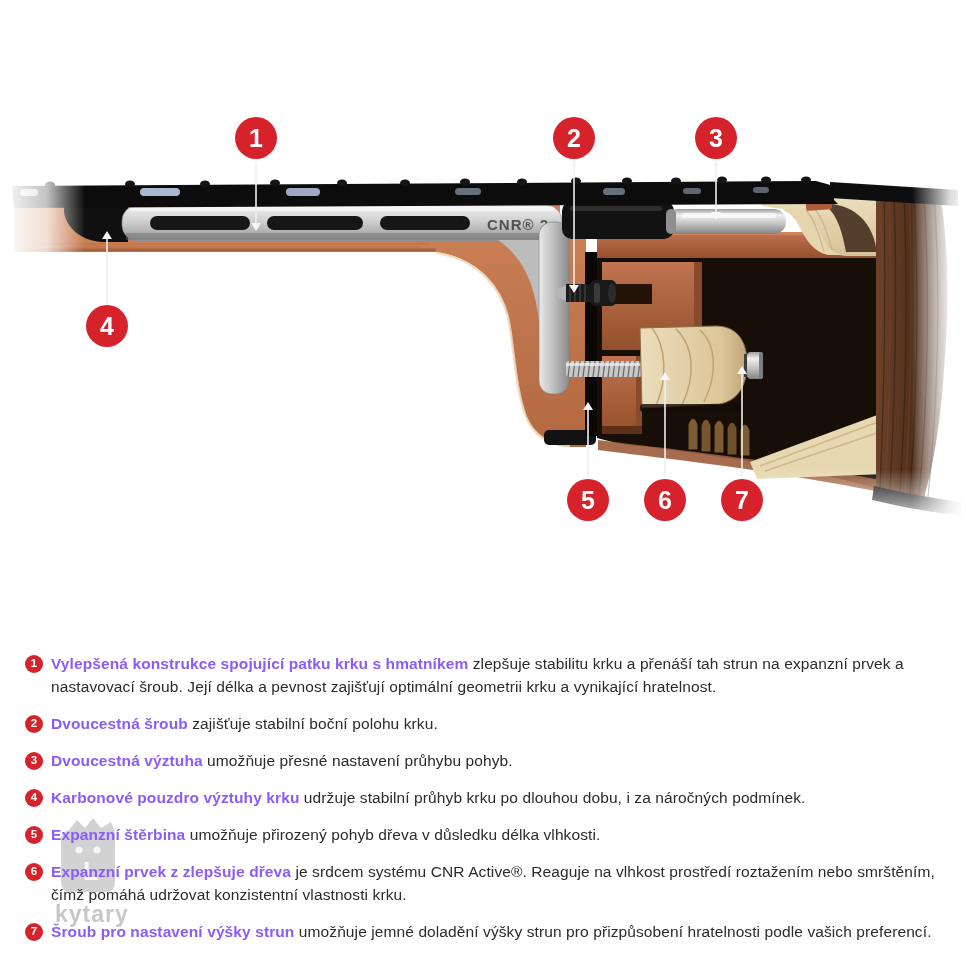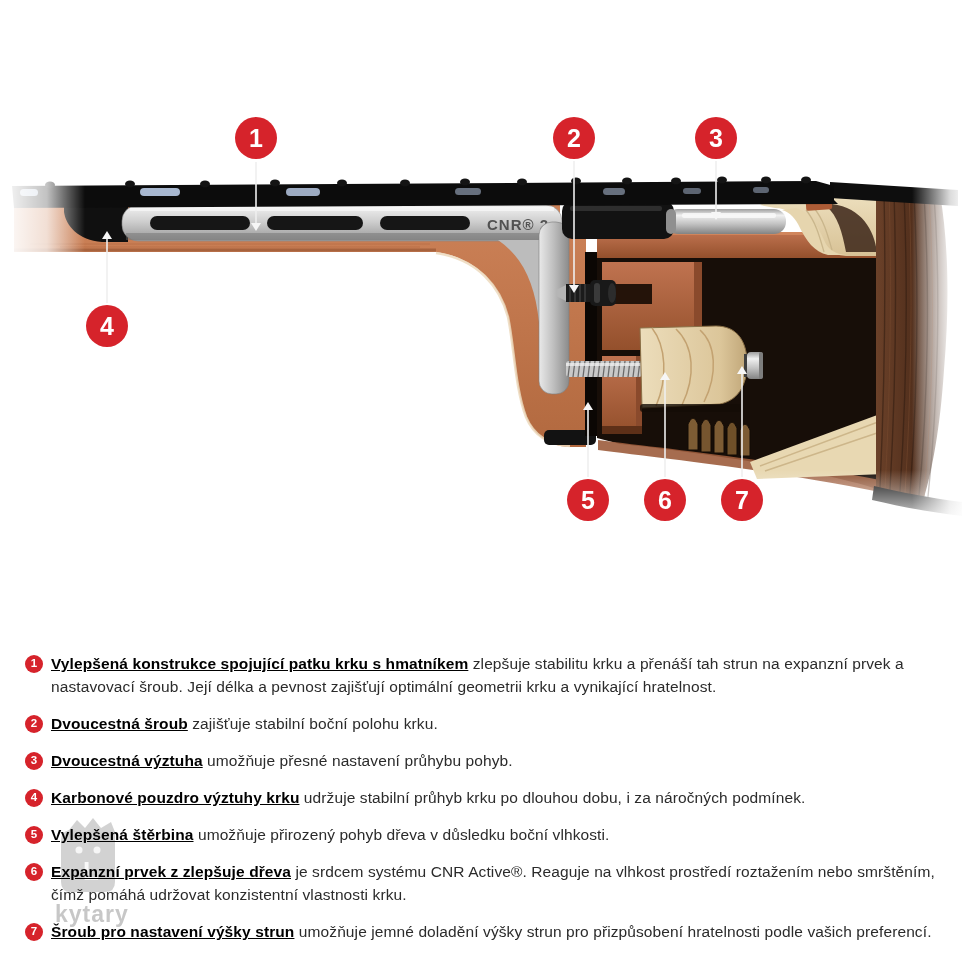--- a/index.html
+++ b/index.html
@@ -10,21 +10,21 @@
          background:#d6232b;color:#fff;font-weight:bold;font-size:25px;
          display:flex;align-items:center;justify-content:center;
          transform:translate(-50%,-50%);line-height:1;}
   .legend{position:absolute;left:25px;top:652px;width:920px;}
   .legend-item{display:flex;gap:8px;margin-bottom:14px;font-size:15.5px;line-height:23px;
                letter-spacing:0.1px;}
   .bullet{flex:0 0 18px;width:18px;height:18px;border-radius:50%;background:#d6232b;
           color:#fff;font-size:11.5px;font-weight:bold;display:flex;align-items:center;
           justify-content:center;margin-top:3px;line-height:1;}
   .legend-text{flex:1;}
-  .legend-text b{font-weight:bold;color:#000000;text-decoration:underline;}
+  .legend-text b{font-weight:bold;color:#8b5cf6;}
   .watermark{position:absolute;left:55px;top:816px;width:120px;z-index:0;pointer-events:none;}
   .wm-logo{opacity:0.38;}
   .wm-word{font-size:23px;font-weight:bold;color:#9a9a9a;opacity:0.55;margin-top:1px;
            letter-spacing:1px;}
   .legend{z-index:2;}
   .legend-item{position:relative;z-index:2;}
 </style>
 </head>
 <body>
 
@@ -293,21 +293,21 @@
       <div class="legend-text"><b>Dvoucestná výztuha</b><span> umožňuje přesné nastavení průhybu pohyb.</span></div>
     </div>
 
     <div class="legend-item">
       <div class="bullet">4</div>
       <div class="legend-text"><b>Karbonové pouzdro výztuhy krku</b><span> udržuje stabilní průhyb krku po dlouhou dobu, i za náročných podmínek.</span></div>
     </div>
 
     <div class="legend-item">
       <div class="bullet">5</div>
-      <div class="legend-text"><b>Vylepšená štěrbina</b><span> umožňuje přirozený pohyb dřeva v důsledku boční vlhkosti.</span></div>
+      <div class="legend-text"><b>Expanzní štěrbina</b><span> umožňuje přirozený pohyb dřeva v důsledku délka vlhkosti.</span></div>
     </div>
 
     <div class="legend-item">
       <div class="bullet">6</div>
       <div class="legend-text"><b>Expanzní prvek z zlepšuje dřeva</b><span> je srdcem systému CNR Active®. Reaguje na vlhkost prostředí roztažením nebo smrštěním, čímž pomáhá udržovat konzistentní vlastnosti krku.</span></div>
     </div>
 
     <div class="legend-item">
       <div class="bullet">7</div>
       <div class="legend-text"><b>Šroub pro nastavení výšky strun</b><span> umožňuje jemné doladění výšky strun pro přizpůsobení hratelnosti podle vašich preferencí.</span></div>

